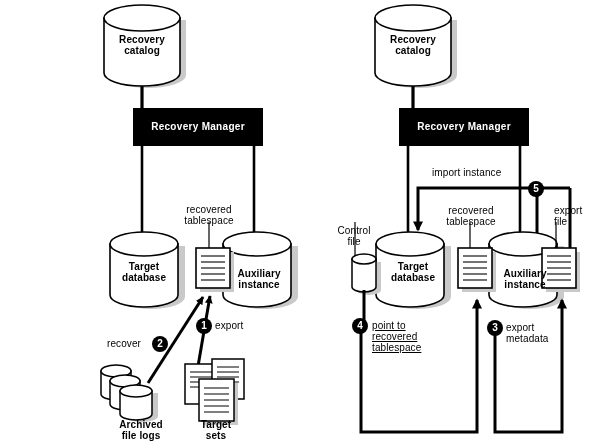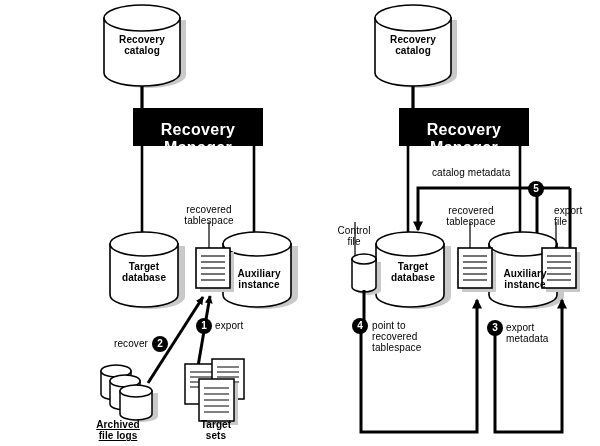--- a/index.html
+++ b/index.html
@@ -4,22 +4,22 @@
 <style>
   html,body{margin:0;padding:0;background:#ffffff;}
   body{width:600px;height:446px;position:relative;overflow:hidden;
        font-family:"Liberation Sans","DejaVu Sans",sans-serif;color:#000;}
   #stage{position:absolute;left:0;top:0;width:600px;height:446px;}
   svg{position:absolute;left:0;top:0;}
   .lbl{position:absolute;text-align:center;line-height:11px;font-size:10px;
        font-weight:bold;letter-spacing:0.1px;}
   .lbl.norm{font-weight:normal;}
   .lbl.left{text-align:left;}
-  .lbl.right{text-align:right;}
-  .rmtext{position:absolute;color:#fff;font-size:16px;font-weight:bold;
+  .lbl.right{}
+  .rmtext{position:absolute;color:#fff;font-size:10px;font-weight:bold;
           text-align:center;letter-spacing:0.3px;}
   .num{position:absolute;width:16px;height:16px;border-radius:50%;
        background:#000;color:#fff;font-size:10px;font-weight:bold;
        line-height:16px;text-align:center;}
 </style>
 </head>
 <body>
 
 <div id="stage">
 
@@ -183,21 +183,21 @@
   <div class="lbl" style="left:225px;top:268px;width:68px;">
     <span>Auxiliary</span><br>
     <span>instance</span>
   </div>
 
   <div class="lbl norm" style="left:172px;top:204px;width:74px;">
     <span>recovered</span><br>
     <span>tablespace</span>
   </div>
 
-  <div class="lbl" style="left:77px;top:419px;width:82px;text-decoration:underline;">
+  <div class="lbl" style="left:100px;top:419px;width:82px;">
     <span>Archived</span><br>
     <span>file logs</span>
   </div>
 
   <div class="lbl" style="left:185px;top:419px;width:62px;">
     <span>Target</span><br>
     <span>sets</span>
   </div>
 
   <div class="num" style="left:196px;top:318px;">1</div>
@@ -231,30 +231,30 @@
   <div class="lbl norm" style="left:434px;top:205px;width:74px;">
     <span>recovered</span><br>
     <span>tablespace</span>
   </div>
 
   <div class="lbl norm left" style="left:554px;top:205px;width:46px;">
     <span>export</span><br>
     <span>file</span>
   </div>
 
-  <div class="lbl norm left" style="left:432px;top:167px;width:104px;">catalog metadata</div>
+  <div class="lbl norm left" style="left:432px;top:167px;width:104px;">import instance</div>
 
   <div class="num" style="left:528px;top:181px;">5</div>
 
   <div class="num" style="left:487px;top:320px;">3</div>
   <div class="lbl norm left" style="left:506px;top:322px;width:70px;">
     <span>export</span><br>
     <span>metadata</span>
   </div>
 
   <div class="num" style="left:352px;top:318px;">4</div>
-  <div class="lbl norm left" style="left:372px;top:320px;width:80px;">
+  <div class="lbl norm left" style="left:372px;top:320px;width:80px;text-decoration:underline;">
     <span>point to</span><br>
     <span>recovered</span><br>
     <span>tablespace</span>
   </div>
 
 </div>
 
 </body></html>

